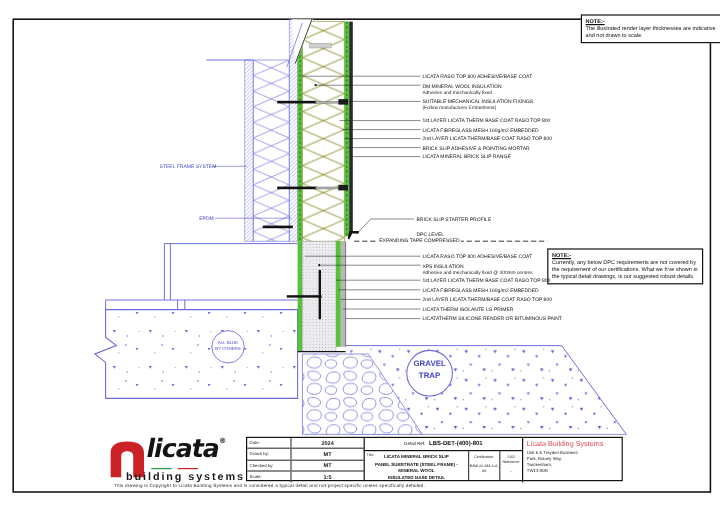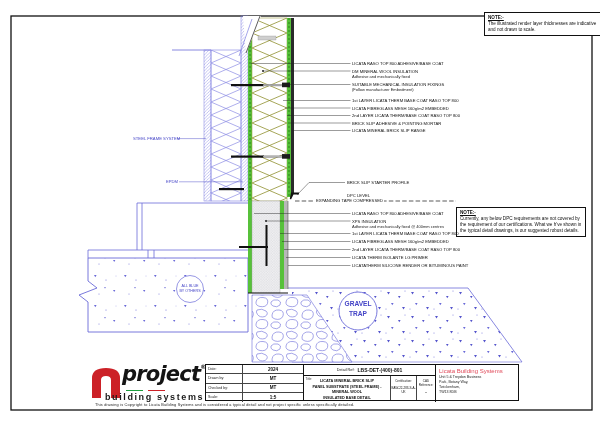--- a/index.html
+++ b/index.html
@@ -243,21 +243,21 @@
   </div>
   <div class="bubble-txt" style="left:336px;top:299px;width:44px;font-size:6.6px;font-weight:700;line-height:1.55;">
     <span style="display:block">GRAVEL</span>
     <span style="display:block">TRAP</span>
   </div>
 
   <div class="logo">
     <svg class="abs" style="left:2px;top:1px;" width="28" height="32" viewBox="0 0 28 32">
       <path d="M0 32 V12 Q0 2 14 2 Q28 2 28 12 V32 H19 V14 Q19 10 14 10 Q9 10 9 14 V32 Z" fill="#cc2127"></path>
     </svg>
-    <div class="brand"><span>project</span><span class="reg">®</span></div>
+    <div class="brand"><span>licata</span><span class="reg">®</span></div>
     <div class="bar-g"></div>
     <div class="bar-r"></div>
     <div class="tagline">building systems</div>
   </div>
 
   <div class="tb">
     <div class="tb-row" style="top:0;">
       <span class="l">Date:</span>
         <span class="v">2024</span>
     </div>

